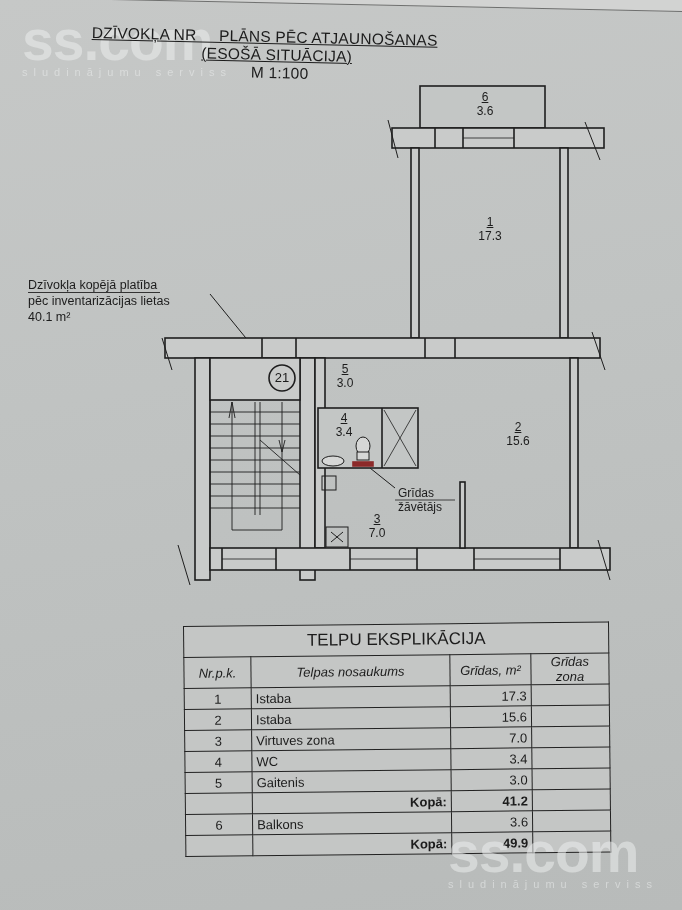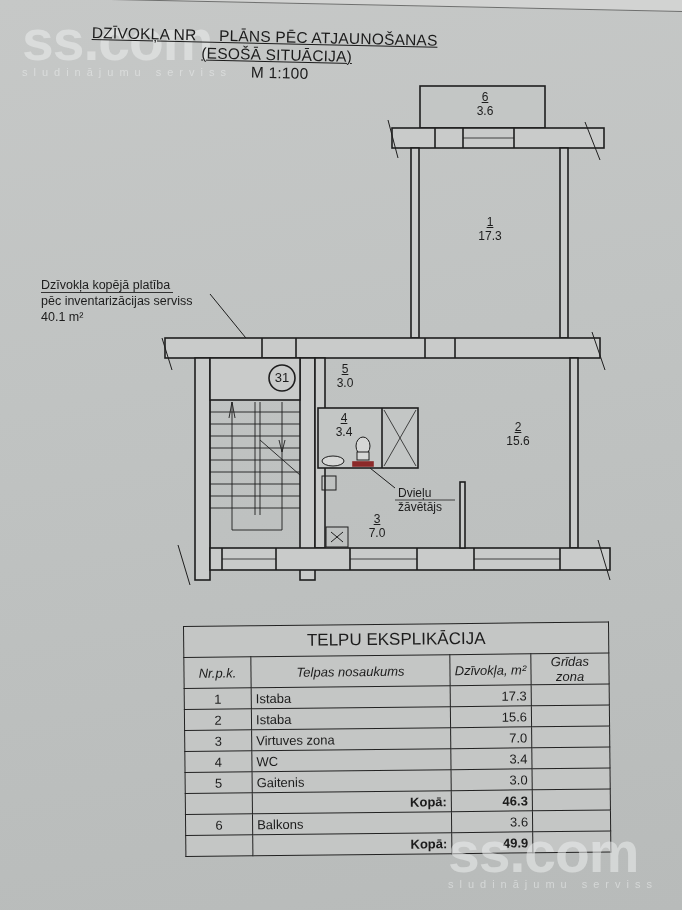--- a/index.html
+++ b/index.html
@@ -6,21 +6,21 @@
   body{width:682px;height:910px;overflow:hidden;background:#b9bcbb;position:relative;font-family:"Liberation Sans",sans-serif;color:#1c1c1c;}
   .paper{position:absolute;left:0;top:0;width:682px;height:910px;background:linear-gradient(170deg,#c6c8c7 0%,#c0c3c2 40%,#b8bbba 100%);}
   .topedge{position:absolute;left:-20px;top:-14px;width:740px;height:18px;border-bottom:1px solid #6e6f6e;transform:rotate(1.2deg);background:#d2d3d2;}
   .title{position:absolute;left:92px;top:24px;font-size:15.5px;letter-spacing:0.2px;transform:rotate(1.3deg);transform-origin:left top;}
   .title .l1{display:block;text-decoration:underline;text-decoration-thickness:1px;white-space:pre;}
   .title .l2{display:block;margin-left:110px;text-decoration:underline;text-decoration-thickness:1px;}
   .title .l3{display:block;margin-left:160px;}
   .wm{position:absolute;color:rgba(235,236,236,0.55);font-weight:bold;font-family:"Liberation Sans",sans-serif;pointer-events:none;}
   .wm .big{display:block;font-size:57px;line-height:52px;letter-spacing:-1px;}
   .wm .small{display:block;font-size:11px;letter-spacing:6px;font-weight:normal;}
-  .note{position:absolute;left:28px;top:277px;font-size:12.5px;line-height:16px;margin-left:13px;}
+  .note{position:absolute;left:28px;top:277px;font-size:12.5px;line-height:16px;}
   .note .ul{border-bottom:1px solid #333;padding-right:3px;}
   svg.plan{position:absolute;left:0;top:0;}
   .lbl{position:absolute;font-size:12px;text-align:center;line-height:14px;}
   .lbl .n{display:block;}
   .lbl .n.u{text-decoration:underline;}
   .tblwrap{position:absolute;left:183px;top:626px;width:426px;transform:rotate(-0.6deg);transform-origin:left top;}
   table{border-collapse:collapse;width:426px;background:#c4c6c5;}
   td,th{border:1.5px solid #222;font-size:13px;height:20px;padding:0 4px;font-weight:normal;}
   th.cap{font-size:17px;height:30px;text-align:center;}
   th.h{font-style:italic;font-size:13px;}
@@ -40,21 +40,21 @@
 </div>
 
 <div class="title">
   <span class="l1">DZĪVOKĻA NR     PLĀNS PĒC ATJAUNOŠANAS</span>
   <span class="l2">(ESOŠĀ SITUĀCIJA)</span>
   <span class="l3">M 1:100</span>
 </div>
 
 <div class="note">
   <div><span class="ul">Dzīvokļa kopējā platība</span></div>
-  <div>pēc inventarizācijas serviss</div>
+  <div>pēc inventarizācijas lietas</div>
   <div>40.1 m²</div>
 </div>
 
 <svg class="plan" width="682" height="620" viewBox="0 0 682 620">
   <g stroke="#1e1e1e" stroke-width="1.6" fill="none">
 
     <line x1="210" y1="294" x2="272" y2="370" stroke-width="1"></line>
 
     <rect x="420" y="86" width="125" height="42" fill="#c3c6c5"></rect>
 
@@ -136,21 +136,21 @@
 
     <rect x="322" y="476" width="14" height="14" stroke-width="1"></rect>
     <rect x="326" y="527" width="22" height="20" stroke-width="1"></rect>
     <line x1="331" y1="532" x2="343" y2="542" stroke-width="1"></line>
     <line x1="343" y1="532" x2="331" y2="542" stroke-width="1"></line>
 
     <rect x="460" y="482" width="5" height="66" fill="#c9cbca"></rect>
   </g>
 </svg>
 
-<div class="lbl" style="left:268px;top:371px;width:28px;font-size:13px;">31</div>
+<div class="lbl" style="left:268px;top:371px;width:28px;font-size:13px;">21</div>
 
 <div class="lbl" style="left:460px;top:90px;width:50px;">
   <span class="n u">6</span>
   <span class="n">3.6</span>
 </div>
 <div class="lbl" style="left:465px;top:215px;width:50px;">
   <span class="n u">1</span>
   <span class="n">17.3</span>
 </div>
 <div class="lbl" style="left:320px;top:362px;width:50px;">
@@ -163,34 +163,34 @@
 </div>
 <div class="lbl" style="left:493px;top:420px;width:50px;">
   <span class="n u">2</span>
   <span class="n">15.6</span>
 </div>
 <div class="lbl" style="left:352px;top:512px;width:50px;">
   <span class="n u">3</span>
   <span class="n">7.0</span>
 </div>
 <div class="lbl" style="left:398px;top:486px;text-align:left;">
-  <span class="n">Dvieļu</span>
+  <span class="n">Grīdas</span>
   <span class="n">žāvētājs</span>
 </div>
 
 <div class="tblwrap">
   <table>
     <tbody>
         <tr>
           <th class="cap" colspan="4">TELPU EKSPLIKĀCIJA</th>
         </tr>
     <tr>
       <th class="h" style="width:58px">Nr.p.k.</th>
       <th class="h" style="width:190px">Telpas nosaukums</th>
-      <th class="h" style="width:72px">Dzīvokļa, m²</th>
+      <th class="h" style="width:72px">Grīdas, m²</th>
       <th class="h">Grīdas zona</th>
     </tr>
     <tr>
       <td class="c">1</td>
       <td>Istaba</td>
       <td class="r">17.3</td>
       <td></td>
     </tr>
     <tr>
       <td class="c">2</td>
@@ -212,21 +212,21 @@
     </tr>
     <tr>
       <td class="c">5</td>
       <td>Gaitenis</td>
       <td class="r">3.0</td>
       <td></td>
     </tr>
     <tr>
       <td></td>
       <td class="r b">Kopā:</td>
-      <td class="r b">46.3</td>
+      <td class="r b">41.2</td>
       <td></td>
     </tr>
     <tr>
       <td class="c">6</td>
       <td>Balkons</td>
       <td class="r">3.6</td>
       <td></td>
     </tr>
     <tr>
       <td></td>

